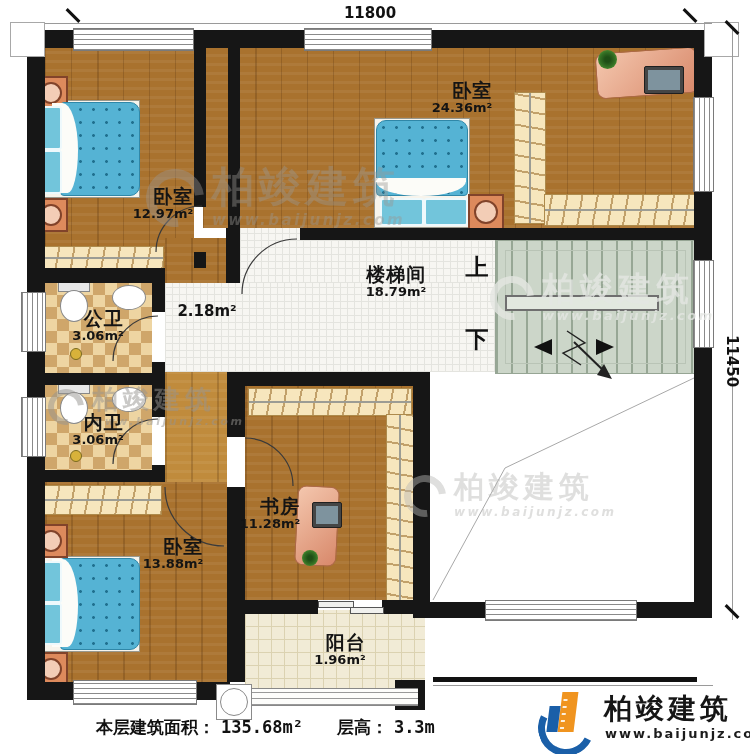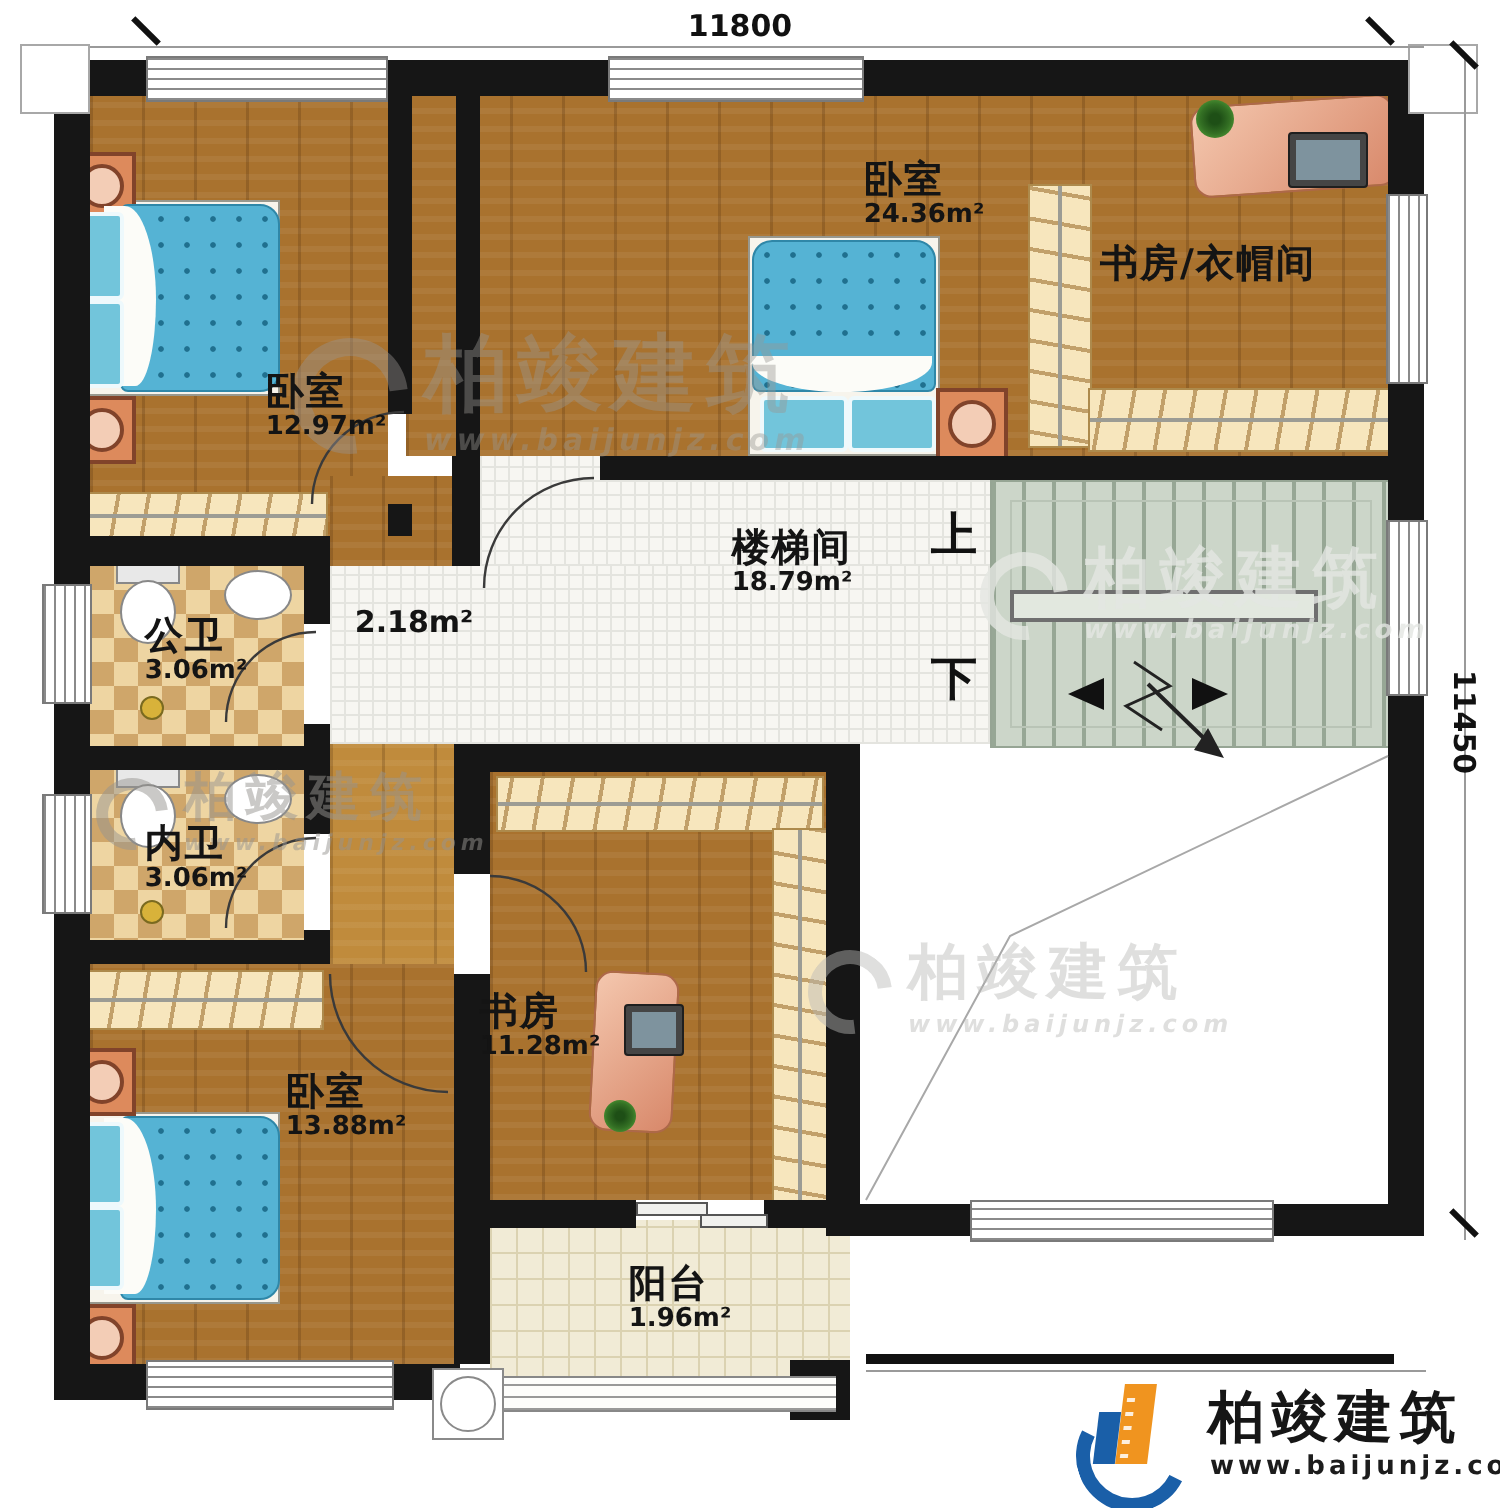--- a/index.html
+++ b/index.html
@@ -50,21 +50,21 @@
   .monitor>div{position:absolute;inset:3px;background:#7e939e}
   .plant{position:absolute;z-index:12;border-radius:50%;background:radial-gradient(circle,#1e4f16 20%,#347024 55%,#4a9132 78%,transparent 80%)}
   .toilet-tank{position:absolute;background:#e8e8e8;border:1px solid #888;z-index:10}
   .toilet-bowl{position:absolute;background:#fff;border:1px solid #888;border-radius:50%;z-index:10}
   .sink{position:absolute;background:#fff;border:1px solid #888;border-radius:50%;z-index:10}
   .drain{position:absolute;background:#d8b23a;border:1px solid #7a6a20;border-radius:50%;z-index:10}
   .colcircle{position:absolute;background:#fff;border:1px solid #8a8a8a;z-index:21}
   .colcircle>div{position:absolute;inset:3px;border:1px solid #8a8a8a;border-radius:50%}
   .slider{position:absolute;background:#f1f1ee;border:1px solid #555;z-index:21}
   
-  .label{position:absolute;z-index:30;text-align:left;color:#141414;transform:translateX(-50%);
+  .label{position:absolute;z-index:30;text-align:right;color:#141414;transform:translateX(-50%);
     line-height:1.12;white-space:nowrap}
   .label .nm{font-weight:700;font-size:19px;letter-spacing:1px;display:block}
   .label .ar{font-weight:700;font-size:13px;display:block}
   .updown{position:absolute;z-index:30;font-size:23px;font-weight:900;color:#111;transform:translateX(-50%)}
   
   .wm{position:absolute;display:flex;align-items:center;gap:8px;z-index:26;pointer-events:none}
   .wm-ico{display:block;border-radius:50%;border-style:solid;border-color:currentColor;
     border-right-color:transparent;transform:rotate(38deg)}
   .wm .nm{font-weight:900;display:block;letter-spacing:5px;line-height:1}
   .wm .url{font-weight:700;display:block;letter-spacing:2.5px;margin-top:3px}
@@ -241,23 +241,20 @@
   </svg>
 
   <div class="label" style="left:163px;top:186px">
     <span class="nm">卧室</span>
     <span class="ar">12.97m²</span>
   </div>
   <div class="label" style="left:462px;top:80px">
     <span class="nm">卧室</span>
     <span class="ar">24.36m²</span>
   </div>
-  <div class="label" style="left:604px;top:122px">
-    <span class="nm">书房/衣帽间</span>
-  </div>
   <div class="label" style="left:396px;top:264px">
     <span class="nm">楼梯间</span>
     <span class="ar">18.79m²</span>
   </div>
   <div class="label" style="left:207px;top:303px">
     <span class="ar" style="font-size:15px">2.18m²</span>
   </div>
   <div class="label" style="left:98px;top:308px">
     <span class="nm">公卫</span>
     <span class="ar">3.06m²</span>
@@ -317,20 +314,27 @@
   <div class="dimline" style="left:732px;top:28px;width:1px;height:592px"></div>
   <div class="tick" style="left:723px;top:26px"></div>
   <div class="tick" style="left:723px;top:610px"></div>
   <div class="dimtxt" style="left:702px;top:352px;width:60px;transform:rotate(90deg)">11450</div>
   <div class="marker" style="left:10px;top:22px;width:33px;height:33px"></div>
   <div class="marker" style="left:704px;top:22px;width:33px;height:33px"></div>
 
   <div class="tb-rule1" style="left:433px;top:677px;width:264px;height:5px"></div>
   <div class="tb-rule2" style="left:433px;top:685px;width:280px;height:1px"></div>
 
+  <div class="notes" style="left:96px;top:716px">
+    <span class="lbl">本层建筑面积：</span>
+      <span class="val">135.68m²</span>
+      <span class="gap"></span>
+      <span class="lbl">层高：</span>
+      <span class="val">3.3m</span>
+  </div>
 
   <div class="lg-arc" style="left:538px;top:700px"></div>
   <div class="lg-bar-o" style="left:560px;top:692px;width:16px;height:40px"></div>
   <div class="lg-bar-b" style="left:548px;top:706px;width:11px;height:26px"></div>
   <div class="lg-name" style="left:604px;top:690px">柏竣建筑</div>
   <div class="lg-url" style="left:605px;top:726px">www.baijunjz.com</div>
 
 </div>
 
 </body></html>

